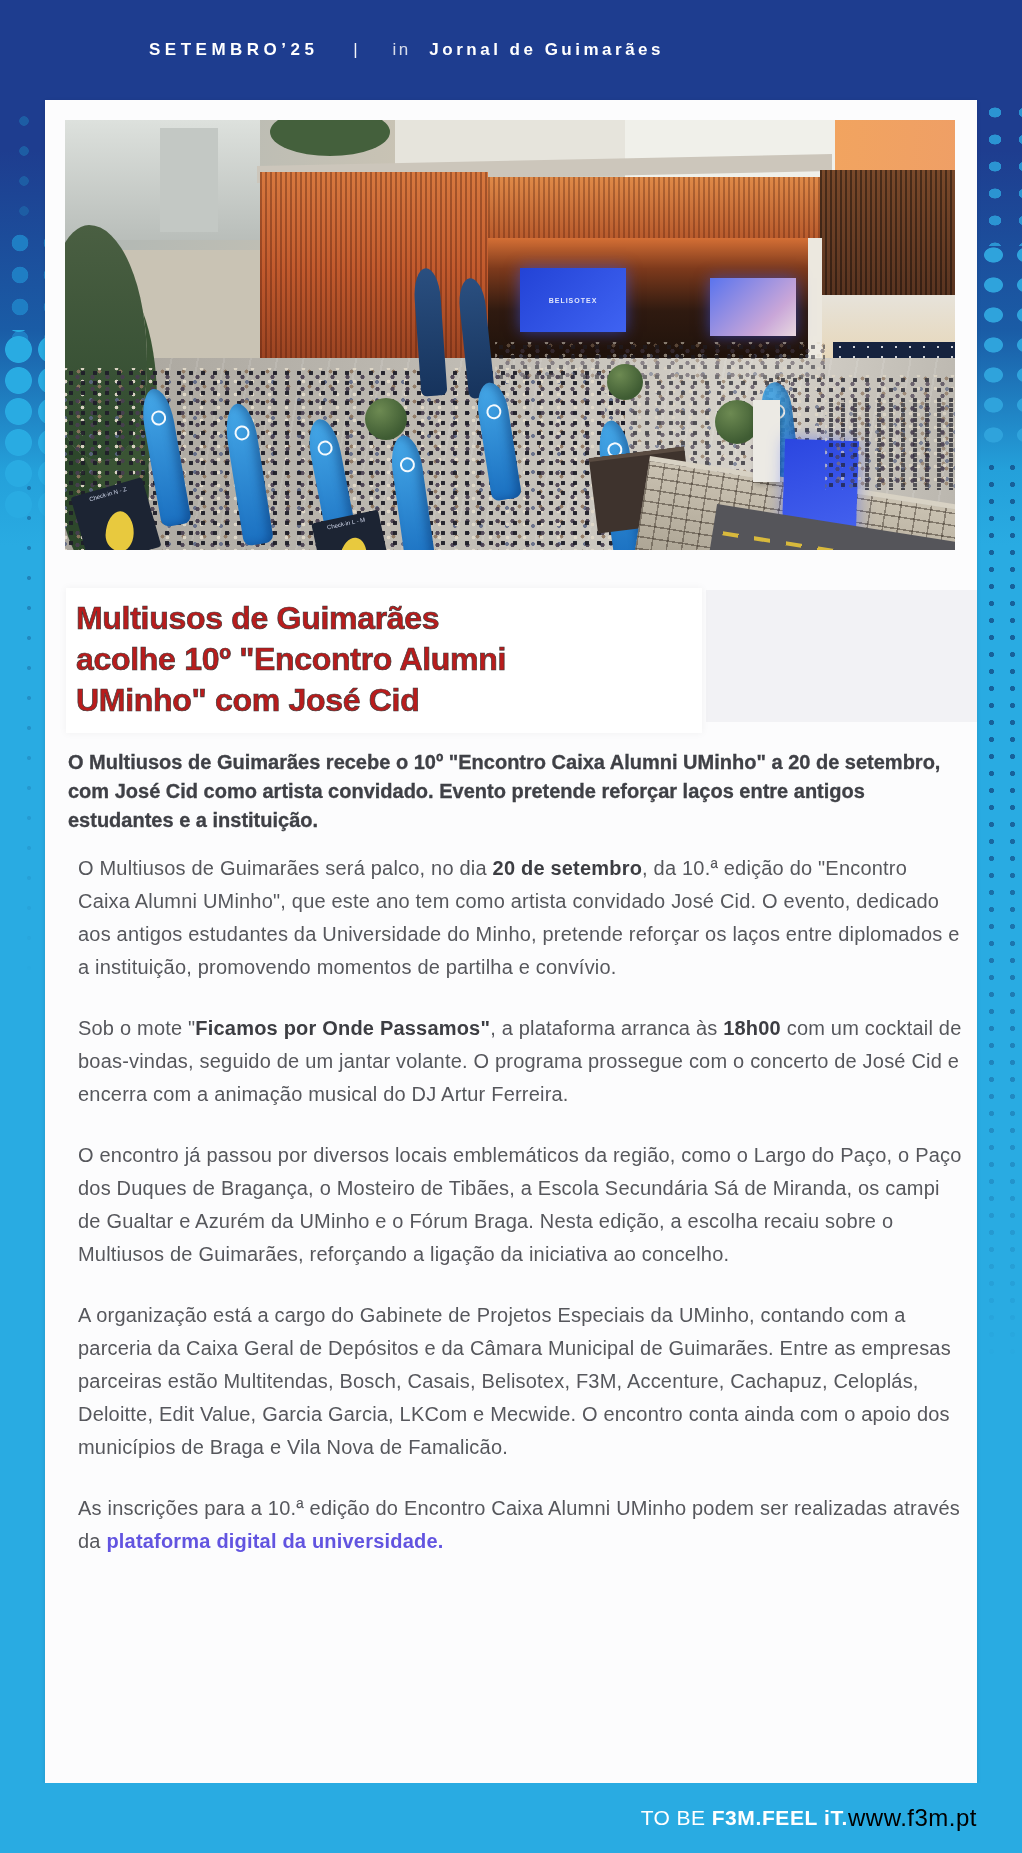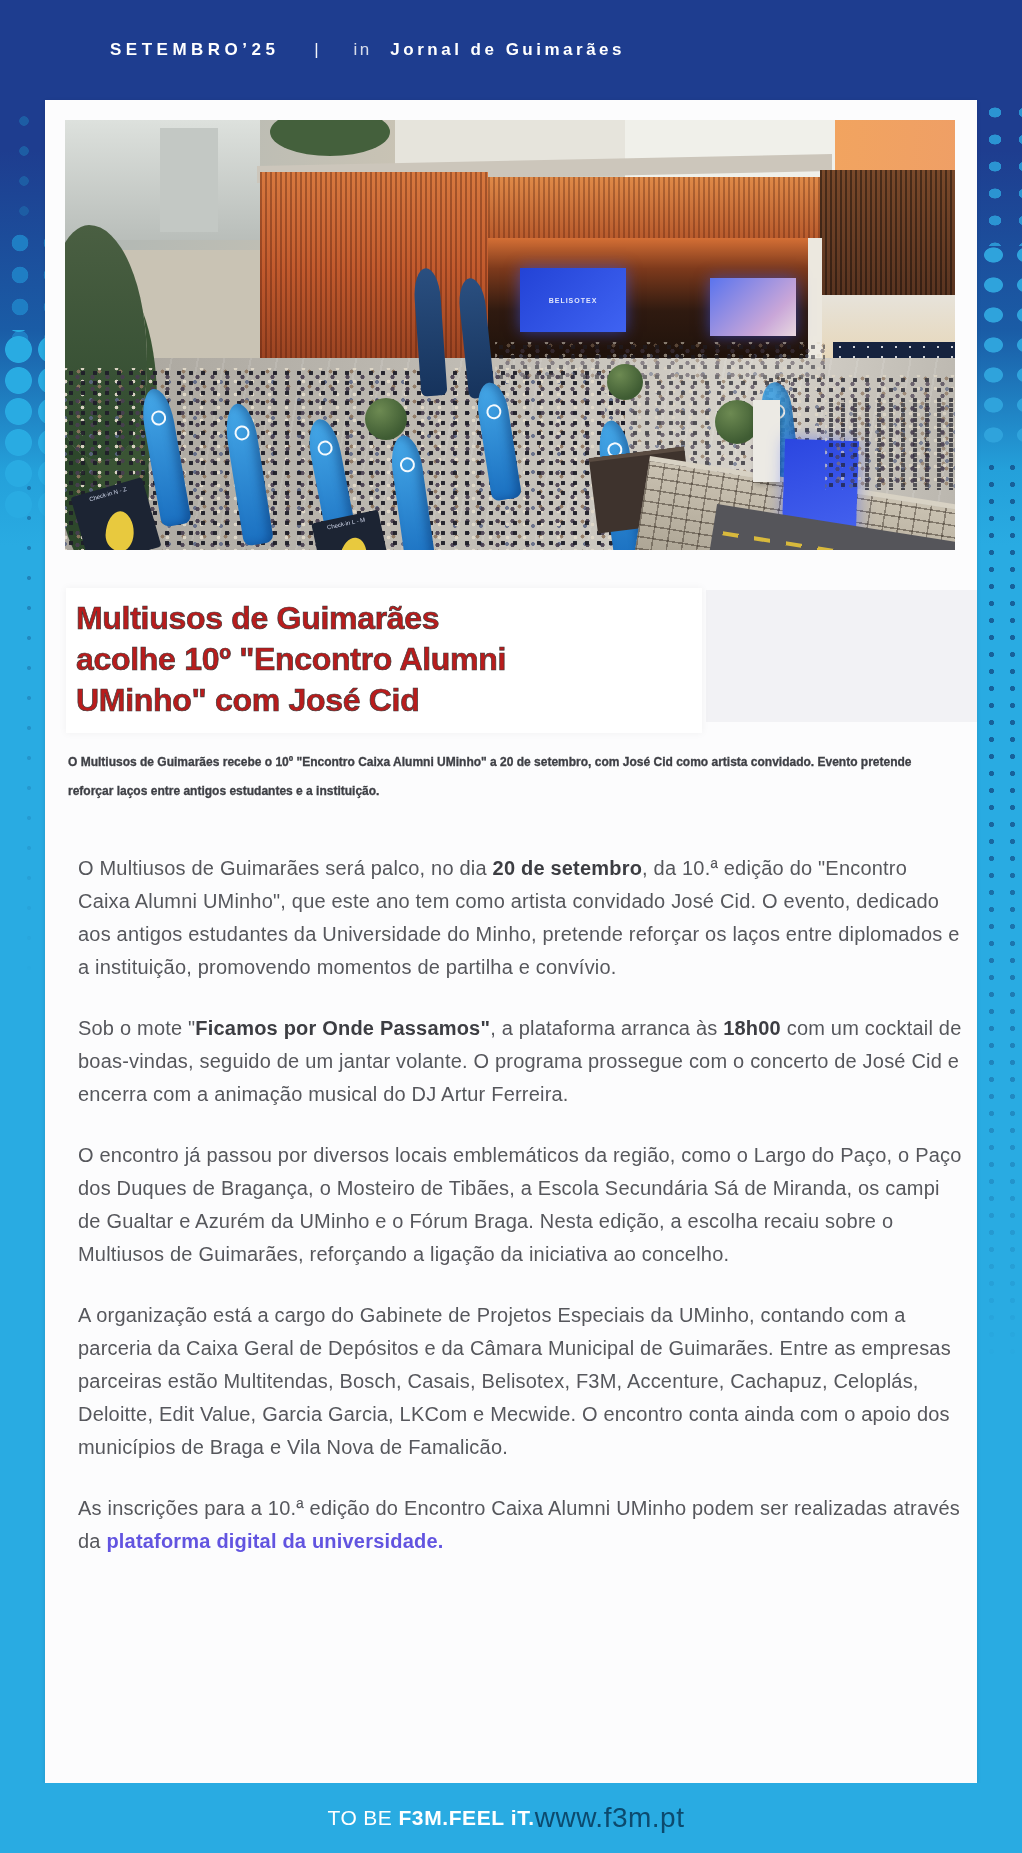--- a/index.html
+++ b/index.html
@@ -14,21 +14,21 @@
   .ht-l2{left:0;top:225px;width:46px;height:120px;background-image:radial-gradient(circle,#1f7ec4 0 8px,transparent 8.6px);background-size:32px 32px;background-position:4px 2px;}
   .ht-l3{left:0;top:330px;width:46px;height:190px;background-image:radial-gradient(circle,#29abe2 0 13px,transparent 13.8px);background-size:33px 31px;background-position:2px 4px;}
   .ht-r1{right:0;top:96px;width:47px;height:150px;background-image:radial-gradient(ellipse 10px 8px,#2b94d2 0 60%,transparent 65%);background-size:30px 27px;background-position:5px 3px;}
   .ht-r2{right:0;top:235px;width:47px;height:215px;background-image:radial-gradient(ellipse 15px 12px,#2fa3dc 0 60%,transparent 66%);background-size:33px 30px;background-position:2px 5px;}
   .ht-sqr{right:0;top:455px;width:47px;height:960px;background-image:radial-gradient(circle,#15558e 0 2.4px,transparent 2.9px);background-size:21px 17px;background-position:6px 4px;opacity:.85;
           -webkit-mask-image:linear-gradient(180deg,#000 0%,#000 35%,transparent 95%);mask-image:linear-gradient(180deg,#000 0%,#000 35%,transparent 95%);}
   .ht-sql{left:0;top:465px;width:46px;height:520px;background-image:radial-gradient(circle,#14578f 0 1.8px,transparent 2.3px);background-size:34px 30px;background-position:12px 8px;opacity:.6;
           -webkit-mask-image:linear-gradient(180deg,#000 0%,transparent 100%);mask-image:linear-gradient(180deg,#000 0%,transparent 100%);}
   
   .header{position:absolute;left:0;top:0;width:1022px;height:100px;background:#1e3d8f;display:flex;align-items:center;}
-  .header-inner{padding-left:110px;color:#fff;font-size:17px;white-space:nowrap;}
+  .header-inner{padding-left:110px;color:#fff;font-size:17px;white-space:nowrap;margin-left:39px;}
   .issue{font-weight:bold;letter-spacing:4.5px;}
   .sep{font-weight:400;margin:0 30px;opacity:.95;}
   .in-prefix{font-weight:400;letter-spacing:2.5px;opacity:.82;margin-right:14px;}
   .publication{font-weight:bold;letter-spacing:3.5px;}
   
   .card{position:absolute;left:45px;top:100px;width:932px;height:1683px;background:#fcfcfd;box-shadow:0 1px 4px rgba(0,0,0,.12);}
   .grey-strip{position:absolute;left:661px;top:490px;width:271px;height:132px;background:#f2f2f5;}
   
   .photo{position:absolute;left:20px;top:20px;width:890px;height:430px;overflow:hidden;background:#c9c3b4;box-shadow:inset 0 0 46px rgba(0,0,0,.18);}
   .photo *{position:absolute;}
@@ -68,30 +68,30 @@
   .wstand{left:688px;top:280px;width:27px;height:82px;background:#eceae4;box-shadow:2px 3px 5px rgba(0,0,0,.25);}
   .bigblue{left:718px;top:320px;width:74px;height:120px;background:linear-gradient(160deg,#2b46e0,#4a68f2);transform:rotate(2deg);box-shadow:0 0 16px rgba(60,90,255,.5);}
   .stonewall{left:585px;top:336px;width:340px;height:125px;transform:rotate(9deg);transform-origin:left top;border-top:5px solid #d8d2c4;
     background-image:repeating-linear-gradient(0deg,rgba(60,50,40,.5) 0 1.5px,rgba(0,0,0,0) 1.5px 12px),repeating-linear-gradient(90deg,rgba(60,50,40,.45) 0 1.5px,rgba(0,0,0,0) 1.5px 15px),linear-gradient(180deg,#cac2b2,#a29a8a);}
   .road{left:645px;top:404px;width:260px;height:70px;transform:rotate(9deg);background:#55555a;}
   .roadline{left:10px;top:26px;width:240px;height:4px;background-image:repeating-linear-gradient(90deg,#d8b93c 0 16px,rgba(0,0,0,0) 16px 32px);}
   .ptree{border-radius:50%;background:radial-gradient(circle at 35% 30%,#6d8a52,#3f5c33 70%);}
   
   .headline-box{position:absolute;left:21px;top:488px;width:612px;background:#fff;padding:10px 14px 12px 10px;box-shadow:0 0 8px rgba(0,0,0,.05);}
   .headline-box span{display:block;font-size:32px;line-height:41px;font-weight:bold;color:#b91c1c;letter-spacing:-.3px;-webkit-text-stroke:.7px #3a3a3b;}
-  .lead{position:absolute;left:23px;top:648px;width:888px;font-size:12px;line-height:29px;font-weight:bold;color:#3f4046;-webkit-text-stroke:.3px #3f4046;}
+  .lead{position:absolute;left:23px;top:648px;width:888px;font-size:20px;line-height:29px;font-weight:bold;color:#3f4046;-webkit-text-stroke:.3px #3f4046;}
   .body-copy{position:absolute;left:33px;top:752px;width:886px;font-size:20px;line-height:33px;color:#56575c;letter-spacing:.2px;}
   .body-copy p{margin:0 0 28px 0;}
   .body-copy .b{font-weight:bold;color:#3c3d42;}
   .body-copy .link{font-weight:bold;color:#6254e0;cursor:pointer;}
   
-  .footer{position:absolute;left:0;top:1783px;width:1022px;height:70px;background:#29abe2;display:flex;align-items:center;justify-content:center;padding:0 45px 0 35px;box-sizing:border-box;}
+  .footer{position:absolute;left:0;top:1783px;width:1022px;height:70px;background:#29abe2;display:flex;align-items:center;justify-content:flex-end;padding:0 45px 0 35px;box-sizing:border-box;}
   .tagline{color:#fff;font-size:21px;letter-spacing:.4px;}
   .tagline .brand{font-weight:bold;letter-spacing:.6px;}
-  .website{color:#0c4a6e;font-size:28px;letter-spacing:.5px;}
+  .website{color:#000000;font-size:24px;letter-spacing:.5px;}
 </style>
 </head>
 <body>
 
 <div class="canvas">
 
   <div class="halftone ht-l1"></div>
   <div class="halftone ht-l2"></div>
   <div class="halftone ht-l3"></div>
   <div class="halftone ht-r1"></div>

